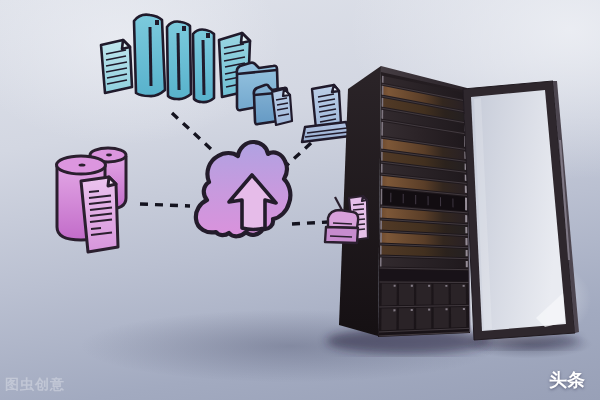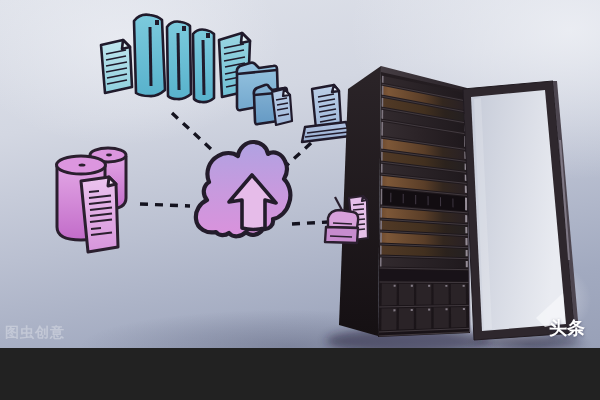--- a/index.html
+++ b/index.html
@@ -1,18 +1,18 @@
 <!DOCTYPE html>
 <html><head>
 <meta charset="utf-8">
 <title>Cloud data backup illustration with server rack</title>
 <style>
   html,body{margin:0;padding:0;background:#222;}
   .stage{
-    width:600px;height:348px;position:relative;overflow:hidden;
+    width:600px;height:400px;position:relative;overflow:hidden;
     font-family:"Liberation Sans","DejaVu Sans",sans-serif;
     background:
       radial-gradient(ellipse 120px 70px at 505px 300px, rgba(255,255,255,.92), rgba(255,255,255,0) 72%),
       radial-gradient(ellipse 340px 230px at 570px 30px, rgba(238,240,245,.85), rgba(238,240,245,0) 65%),
       radial-gradient(ellipse 260px 170px at 120px 40px, rgba(240,242,247,.6), rgba(240,242,247,0) 62%),
       radial-gradient(ellipse 300px 52px at 290px 346px, rgba(52,56,84,.30), rgba(52,56,84,0) 70%),
       radial-gradient(ellipse 90px 20px at 528px 344px, rgba(40,40,64,.38), rgba(40,40,64,0) 72%),
       linear-gradient(170deg,#dfe2ea 0%,#d3d7e2 30%,#bac0d1 58%,#a2aac0 82%,#98a0b7 100%);
   }
   svg.scene{position:absolute;left:0;top:0;}

